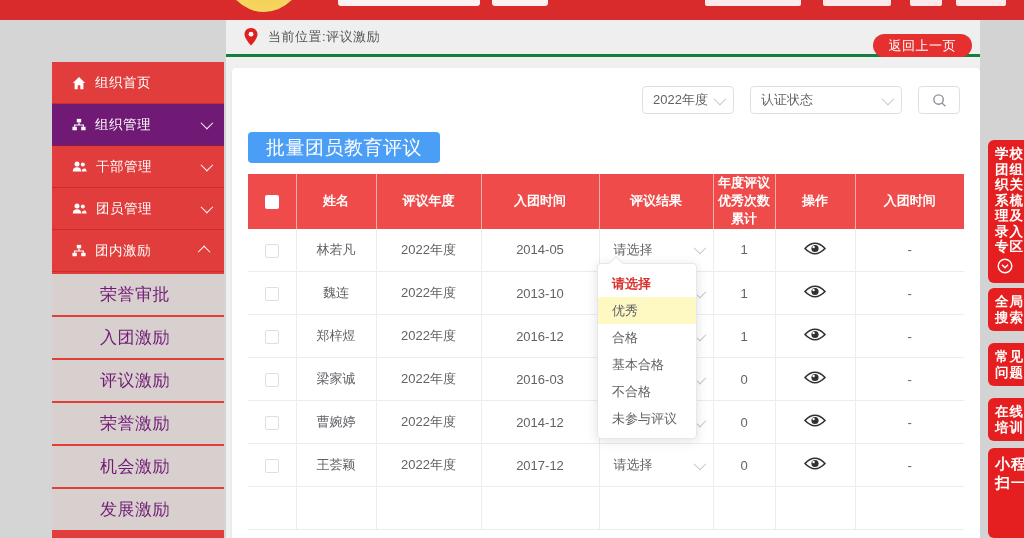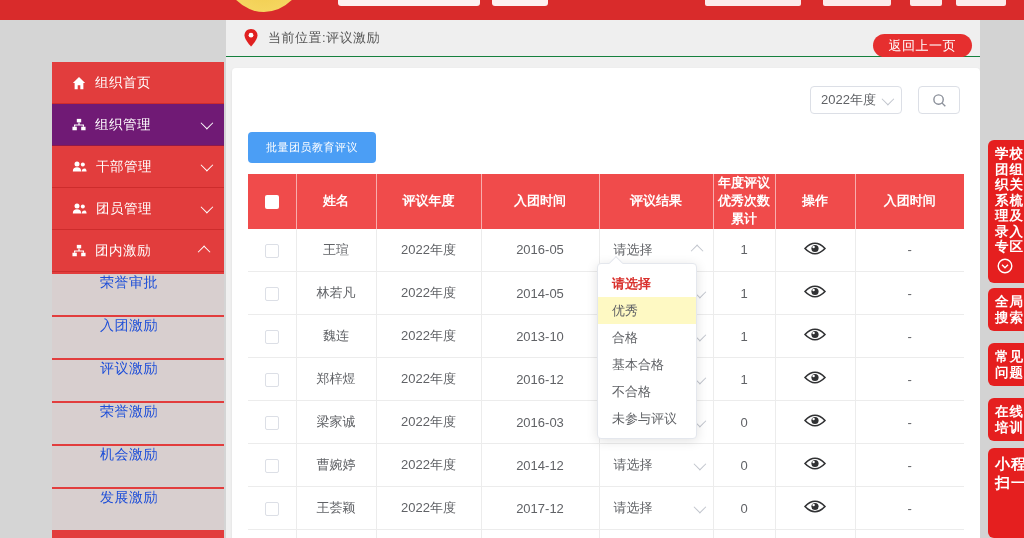--- a/index.html
+++ b/index.html
@@ -15,28 +15,28 @@
   .nav-frag { position:absolute; top:-7px; height:13px; background:rgba(255,255,255,.9); border-radius:2px; }
 
   
   .sidebar { position:absolute; left:52px; top:20px; width:172px; height:518px;
     background:#e23d3d; z-index:20; overflow:hidden;margin-top:42px; }
   .side-item { height:42px; display:flex; align-items:center; padding:0 14px 0 20px;
     color:#fff; font-size:13.5px; border-bottom:1px solid rgba(180,25,25,.45); cursor:pointer; }
   .side-item.hl { background:#701a75; }
   .side-item .lbl { margin-left:9px; flex:1; letter-spacing:.5px; }
   .side-item svg { flex:none; }
-  .submenu-item { height:43px; display:flex; padding-left:48px;
-    background:#d8cfcf; color:#1d4ed8; font-size:14px; letter-spacing:.5px;
+  .submenu-item { height:43px; display:flex; align-items:center; padding-left:48px;
+    background:#d8cfcf; color:#701a75; font-size:17px; letter-spacing:.5px;
     border-top:2px solid #e23d3d; cursor:pointer; }
   .side-foot { height:10px; background:#e23d3d; border-top:2px solid #e23d3d; }
 
   
   .crumb-bar { position:absolute; left:226px; top:20px; width:754px; height:37px;
-    background:#efefef; border-bottom:1px solid #15803d; display:flex; align-items:center; z-index:10; }
+    background:#efefef; border-bottom:3px solid #15803d; display:flex; align-items:center; z-index:10; }
   .crumb-bar .loc { margin-left:10px; font-size:13px; color:#555; letter-spacing:.5px; }
   .pin { margin-left:18px; }
   .back-btn { position:absolute; right:8px; top:14px; height:23px; padding:0 16px;
     background:#e62f2f; color:#fff; font-size:13px; border:none; border-radius:12px;
     line-height:23px; cursor:pointer; letter-spacing:.5px; }
 
   
   .content-bg { position:absolute; left:226px; top:57px; width:754px; height:481px; background:#f0f0f0; }
   .card { position:absolute; left:232px; top:68px; width:748px; height:600px;
     background:#fff; border-radius:4px; box-shadow:0 1px 3px rgba(0,0,0,.08); z-index:5; overflow:hidden; }
@@ -44,21 +44,21 @@
   .filters { position:absolute; right:20px; top:18px; display:flex; gap:16px; }
   .select-box { height:28px; border:1px solid #dcdfe6; border-radius:4px; background:#fff;
     display:flex; align-items:center; justify-content:space-between; padding:0 10px;
     font-size:13px; color:#606266; cursor:pointer; }
   .select-box.year { width:92px; }
   .select-box.status { width:152px; }
   .search-btn { width:42px; height:28px; border:1px solid #dcdfe6; border-radius:4px;
     background:#fff; display:flex; align-items:center; justify-content:center; cursor:pointer; }
 
   .batch-btn { position:absolute; left:16px; top:64px; height:31px; padding:0 18px;
-    background:#4b9ef5; color:#fff; font-size:11px; border:none; border-radius:4px; cursor:pointer; letter-spacing:.5px; }
+    background:#4b9ef5; color:#fff; font-size:19px; border:none; border-radius:4px; cursor:pointer; letter-spacing:.5px; }
 
   table.review { position:absolute; left:16px; top:106px; width:716px; border-collapse:collapse; table-layout:fixed; }
   table.review th { background:#f04b4b; color:#fff; font-size:13px; font-weight:bold;
     height:46px; border-right:1px solid rgba(255,255,255,.55); padding:0 4px; line-height:1.4; }
   table.review th:last-child { border-right:none; }
   table.review td { height:43px; text-align:center; font-size:13px; color:#606266;
     border:1px solid #ececec; border-top:none; background:#fff; }
   table.review td:first-child { border-left:none; }
   table.review td:last-child { border-right:none; }
   .cb { display:inline-block; width:14px; height:14px; border:1px solid #dcdfe6;
@@ -182,20 +182,24 @@
 </div>
 
 <div class="content-bg"></div>
 
 <div class="card">
   <div class="filters">
     <div class="select-box year">
       <span>2022年度</span>
       <span class="chev down"></span>
     </div>
+    <div class="select-box status">
+      <span>认证状态</span>
+      <span class="chev down"></span>
+    </div>
     <div class="search-btn">
       <svg width="15" height="15" viewBox="0 0 16 16">
         <circle cx="7" cy="7" r="5" fill="none" stroke="#8a8f99" stroke-width="1.5"></circle>
         <line x1="10.8" y1="10.8" x2="14.2" y2="14.2" stroke="#8a8f99" stroke-width="1.5"></line>
       </svg>
     </div>
   </div>
 
   <button class="batch-btn">批量团员教育评议</button>
 
@@ -219,39 +223,20 @@
         <th>评议结果</th>
         <th>年度评议优秀次数累计</th>
         <th>操作</th>
         <th>入团时间</th>
       </tr>
     </thead>
     <tbody>
 
       <tr>
         <td><span class="cb"></span></td>
-        <td>王瑄</td>
-        <td>2022年度</td>
-        <td>2016-05</td>
-        <td>
-            <div class="cell-select">
-              <span>请选择</span>
-              <span class="chev up"></span>
-            </div>
-          </td>
-        <td>1</td>
-        <td><svg class="eye" width="22" height="15" viewBox="0 0 22 15">
-              <path d="M1 7.5 Q11 -3 21 7.5 Q11 18 1 7.5 Z" fill="none" stroke="#303133" stroke-width="1.6"></path>
-              <circle cx="11" cy="7.5" r="3.6" fill="#303133"></circle>
-              <circle cx="9.6" cy="6" r="1.2" fill="#fff"></circle>
-            </svg></td>
-        <td class="dash">-</td>
-      </tr>
-      <tr>
-        <td><span class="cb"></span></td>
         <td>林若凡</td>
         <td>2022年度</td>
         <td>2014-05</td>
         <td>
             <div class="cell-select">
               <span>请选择</span>
               <span class="chev down"></span>
             </div>
           </td>
         <td>1</td>

